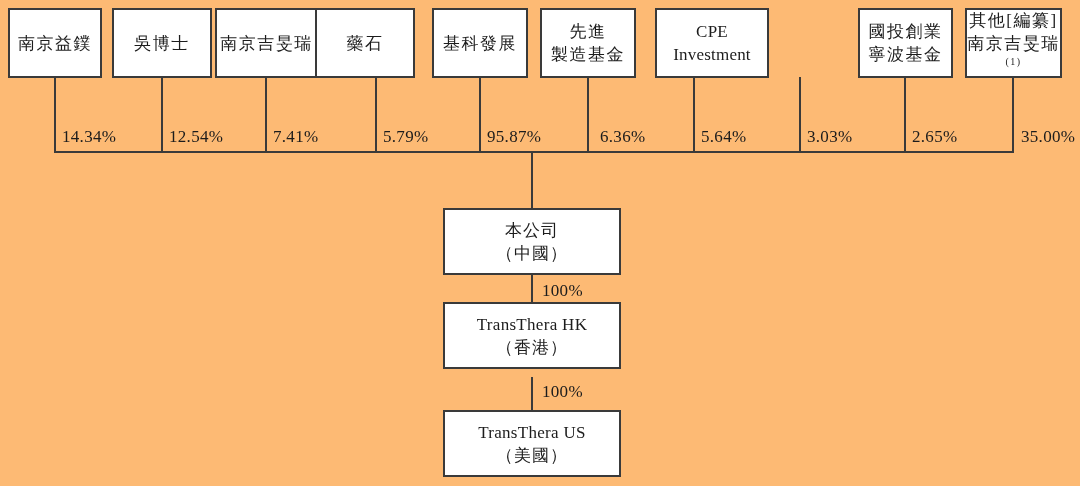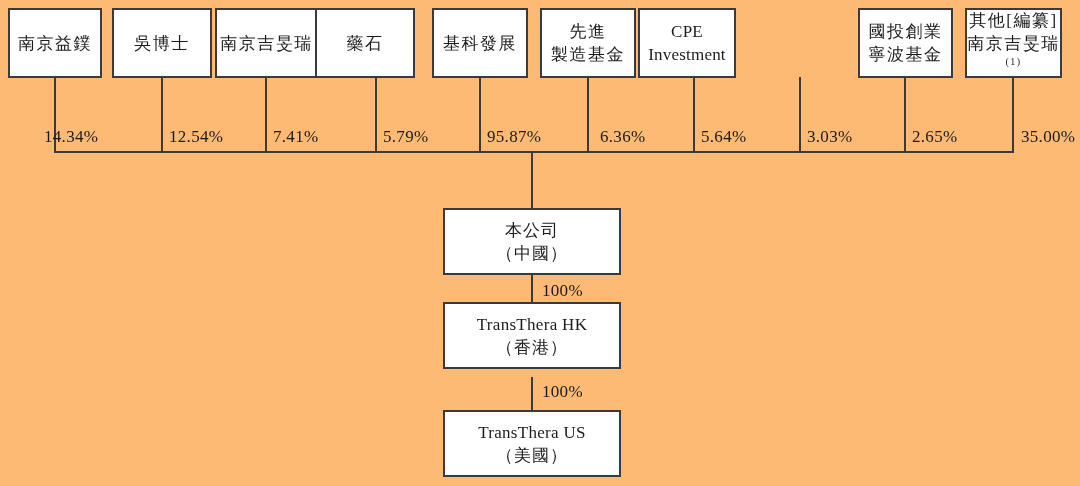--- a/index.html
+++ b/index.html
@@ -59,21 +59,21 @@
   <div class="sh-box" style="left:315px;width:100px">
     <div>藥石</div>
   </div>
   <div class="sh-box" style="left:432px;width:96px">
     <div>基科發展</div>
   </div>
   <div class="sh-box" style="left:540px;width:96px">
     <div>先進</div>
     <div>製造基金</div>
   </div>
-  <div class="sh-box" style="left:638px;width:98px">
+  <div class="sh-box" style="left:655px;width:114px">
     <div class="latin">CPE</div>
     <div class="latin">Investment</div>
   </div>
   <div class="sh-box" style="left:858px;width:95px">
     <div>國投創業</div>
     <div>寧波基金</div>
   </div>
   <div class="sh-box" style="left:965px;width:97px">
     <div><span>其他[</span><span class="bold-redact">編纂</span><span>]</span></div>
     <div><span>南京吉旻瑞</span><sup>(1)</sup></div>
@@ -83,21 +83,21 @@
   <div class="vline" style="left:161px;top:77px;height:76px"></div>
   <div class="vline" style="left:265px;top:77px;height:76px"></div>
   <div class="vline" style="left:375px;top:77px;height:76px"></div>
   <div class="vline" style="left:479px;top:77px;height:76px"></div>
   <div class="vline" style="left:587px;top:77px;height:76px"></div>
   <div class="vline" style="left:693px;top:77px;height:76px"></div>
   <div class="vline" style="left:799px;top:77px;height:76px"></div>
   <div class="vline" style="left:904px;top:77px;height:76px"></div>
   <div class="vline" style="left:1012px;top:77px;height:76px"></div>
 
-  <div class="pct" style="left:44px">14.34%</div>
+  <div class="pct" style="left:62px">14.34%</div>
   <div class="pct" style="left:169px">12.54%</div>
   <div class="pct" style="left:273px">7.41%</div>
   <div class="pct" style="left:383px">5.79%</div>
   <div class="pct" style="left:487px">95.87%</div>
   <div class="pct" style="left:600px">6.36%</div>
   <div class="pct" style="left:701px">5.64%</div>
   <div class="pct" style="left:807px">3.03%</div>
   <div class="pct" style="left:912px">2.65%</div>
   <div class="pct" style="left:1021px">35.00%</div>
 

